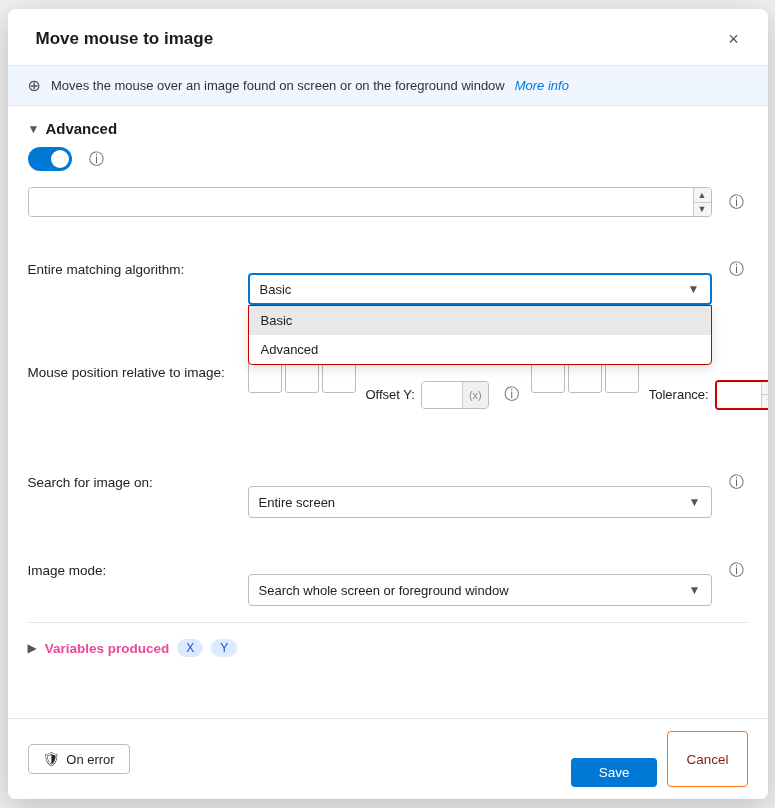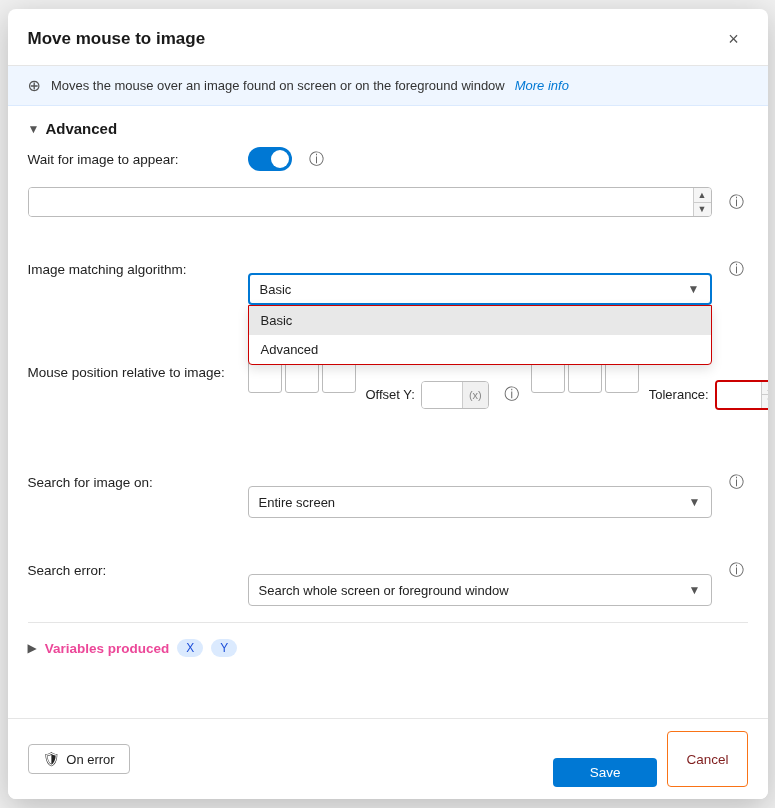--- a/index.html
+++ b/index.html
@@ -20,21 +20,21 @@
       min-height: 790px;
       display: flex;
       flex-direction: column;
       overflow: hidden;
       position: relative;
     }
     .dialog-header {
       display: flex;
       align-items: center;
       justify-content: space-between;
-      padding: 16px 20px 12px 20px;
+      padding: 16px 20px 12px 28px;
       border-bottom: 1px solid #e5e5e5;
     }
     .dialog-title {
       font-size: 17px;
       font-weight: 600;
       color: #1a1a1a;
     }
     .close-btn {
       background: none;
       border: none;
@@ -345,21 +345,21 @@
     }
     .footer-right {
       display: flex;
       gap: 10px;
     }
     .save-btn {
       background: #0078d4;
       color: #fff;
       border: none;
       border-radius: 4px;
-      padding: 7px 37px;
+      padding: 7px 28px;
       font-size: 13.5px;
       cursor: pointer;
       font-weight: 500;
       margin-top: 27px;
     }
     .cancel-btn {
       background: #fff;
       color: #7f1d1d;
       border: 1px solid #f97316;
       border-radius: 4px;
@@ -390,21 +390,20 @@
   </div>
 
   <div class="dialog-body">
 
     <div class="section-header">
       <span class="section-chevron">▼</span>
       <span class="section-title">Advanced</span>
     </div>
 
     <div class="form-row">
-      <span class="form-label">Wait for image to appear:</span>
       <div class="form-control-wrap">
         <button class="toggle">
           <div class="toggle-thumb"></div>
         </button>
         <button class="info-icon-btn">ⓘ</button>
       </div>
     </div>
 
     <div class="form-row">
       <div class="form-control-wrap">
@@ -413,21 +412,21 @@
           <div class="spinbox-btns">
             <button class="spinbox-btn">▲</button>
             <button class="spinbox-btn">▼</button>
           </div>
         </div>
         <button class="info-icon-btn">ⓘ</button>
       </div>
     </div>
 
     <div class="form-row">
-      <span class="form-label">Image matching algorithm:</span>
+      <span class="form-label">Entire matching algorithm:</span>
       <div class="form-control-wrap">
         <div class="dropdown-wrap">
           <button class="dropdown-btn">
             <span>Basic</span>
             <span class="dropdown-chevron">▼</span>
           </button>
 
           <div class="dropdown-menu">
             <div class="dropdown-item selected">Basic</div>
             <div class="dropdown-item">Advanced</div>
@@ -485,21 +484,21 @@
           <button class="dropdown-btn normal">
             <span>Entire screen</span>
             <span class="dropdown-chevron">▼</span>
           </button>
         </div>
         <button class="info-icon-btn">ⓘ</button>
       </div>
     </div>
 
     <div class="form-row">
-      <span class="form-label">Search error:</span>
+      <span class="form-label">Image mode:</span>
       <div class="form-control-wrap">
         <div class="dropdown-wrap">
           <button class="dropdown-btn normal">
             <span>Search whole screen or foreground window</span>
             <span class="dropdown-chevron">▼</span>
           </button>
         </div>
         <button class="info-icon-btn">ⓘ</button>
       </div>
     </div>

